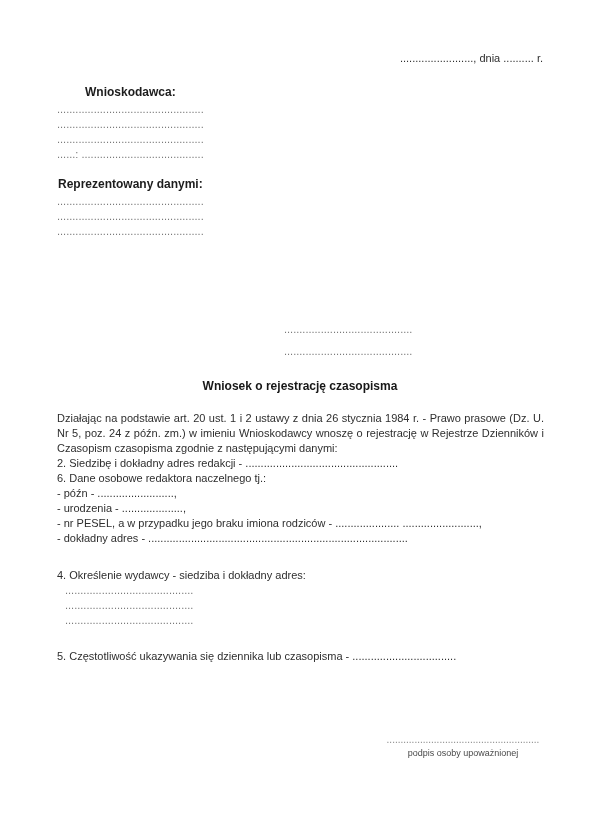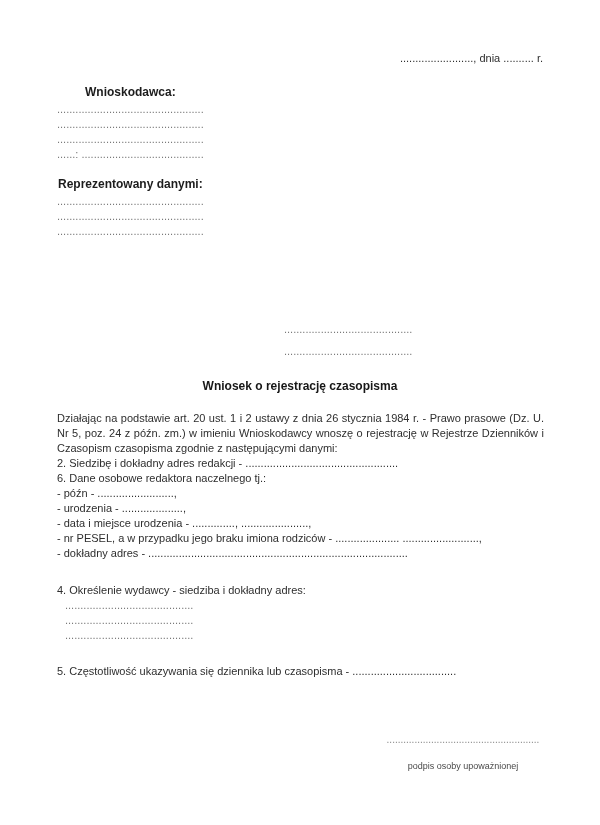--- a/index.html
+++ b/index.html
@@ -50,21 +50,21 @@
 
   .signature {
     position: absolute; top: 734px; right: 57px;
     width: 160px; text-align: center;
   }
   .signature .sig-line {
     font-size: 10px; line-height: 12px; color: #8a8a8a; white-space: nowrap;
     overflow: hidden;
   }
   .signature .sig-caption {
-    font-size: 9px; line-height: 12px; color: #4a4a4a; margin-top: 14px;
+    font-size: 9px; line-height: 12px; color: #4a4a4a; margin-top: 1px;
   }
 </style>
 </head>
 <body>
 
 <div class="page">
 
   <div class="date-line">........................, dnia .......... r.</div>
 
   <div class="section section-applicant">
@@ -89,21 +89,20 @@
 
   <div class="doc-title">Wniosek o rejestrację czasopisma</div>
 
   <div class="main">
     <p class="intro">Działając na podstawie art. 20 ust. 1 i 2 ustawy z dnia 26 stycznia 1984 r. - Prawo prasowe (Dz. U. Nr 5, poz. 24 z późn. zm.) w imieniu Wnioskodawcy wnoszę o rejestrację w Rejestrze Dzienników i Czasopism czasopisma zgodnie z następującymi danymi:</p>
 
     <div class="line">2. Siedzibę i dokładny adres redakcji - ..................................................</div>
     <div class="line">6. Dane osobowe redaktora naczelnego tj.:</div>
     <div class="line">- późn - .........................,</div>
     <div class="line">- urodzenia - ....................,</div>
-    <div class="line">- data i miejsce urodzenia - .............., ......................,</div>
     <div class="line">- nr PESEL, a w przypadku jego braku imiona rodziców - ..................... .........................,</div>
     <div class="line">- dokładny adres - .....................................................................................</div>
 
     <div class="line item4-label">4. Określenie wydawcy - siedziba i dokładny adres:</div>
     <div class="item4-lines">
       <div class="fill-line">..........................................</div>
       <div class="fill-line">..........................................</div>
       <div class="fill-line">..........................................</div>
     </div>
 

